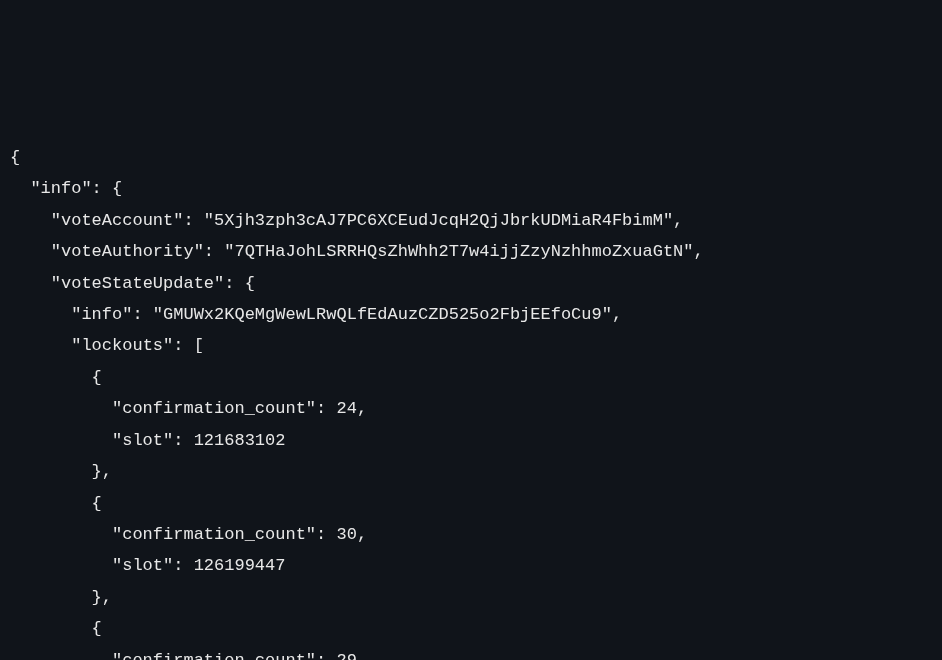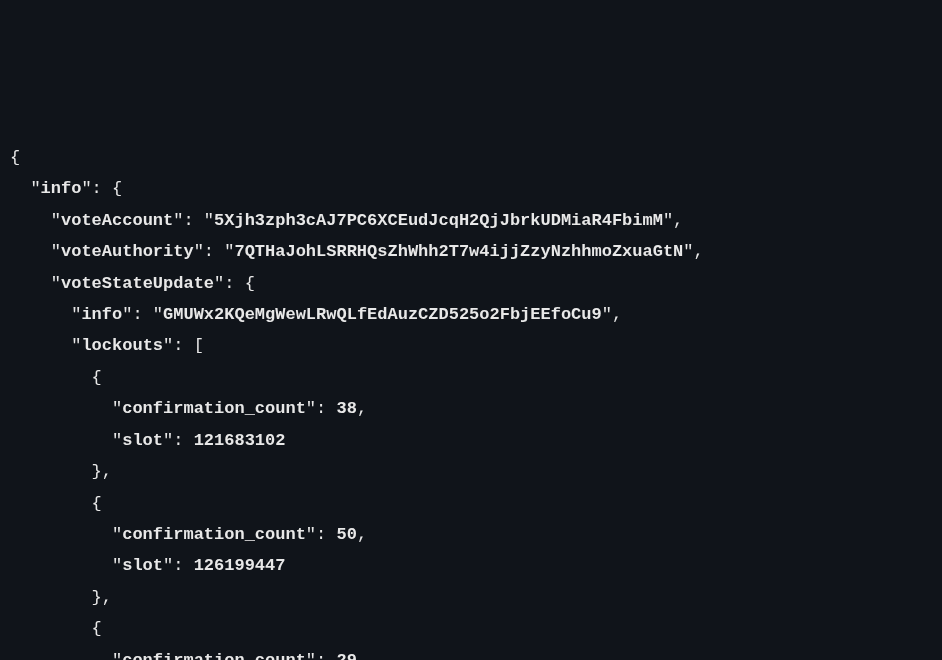--- a/index.html
+++ b/index.html
@@ -1,19 +1,18 @@
 <!DOCTYPE html>
 <html><head>
   <meta charset="utf-8">
   <style>
     * {
       margin: 0;
       padding: 0;
       box-sizing: border-box;
-      font-weight: bold;
     }
     body {
       background-color: #10141a;
       color: #e8e8e8;
       font-family: 'Menlo', 'Monaco', 'Consolas', 'Courier New', monospace;
       font-size: 17px;
       line-height: 1.85;
       padding: 16px 10px;
       white-space: pre;
       overflow: hidden;
@@ -30,25 +29,25 @@
 
 
 <div class="code">{
   "<span>info</span>": {
     "<span>voteAccount</span>": "<span>5Xjh3zph3cAJ7PC6XCEudJcqH2QjJbrkUDMiaR4FbimM</span>",
     "<span>voteAuthority</span>": "<span>7QTHaJohLSRRHQsZhWhh2T7w4ijjZzyNzhhmoZxuaGtN</span>",
     "<span>voteStateUpdate</span>": {
       "<span>info</span>": "<span>GMUWx2KQeMgWewLRwQLfEdAuzCZD525o2FbjEEfoCu9</span>",
       "<span>lockouts</span>": [
         {
-          "<span>confirmation_count</span>": <span>38</span>,
+          "<span>confirmation_count</span>": <span>24</span>,
           "<span>slot</span>": <span>121683102</span>
         },
         {
-          "<span>confirmation_count</span>": <span>50</span>,
+          "<span>confirmation_count</span>": <span>30</span>,
           "<span>slot</span>": <span>126199447</span>
         },
         {
           "<span>confirmation_count</span>": <span>29</span>,
           "": 
         },</div>
 
 
 
 

